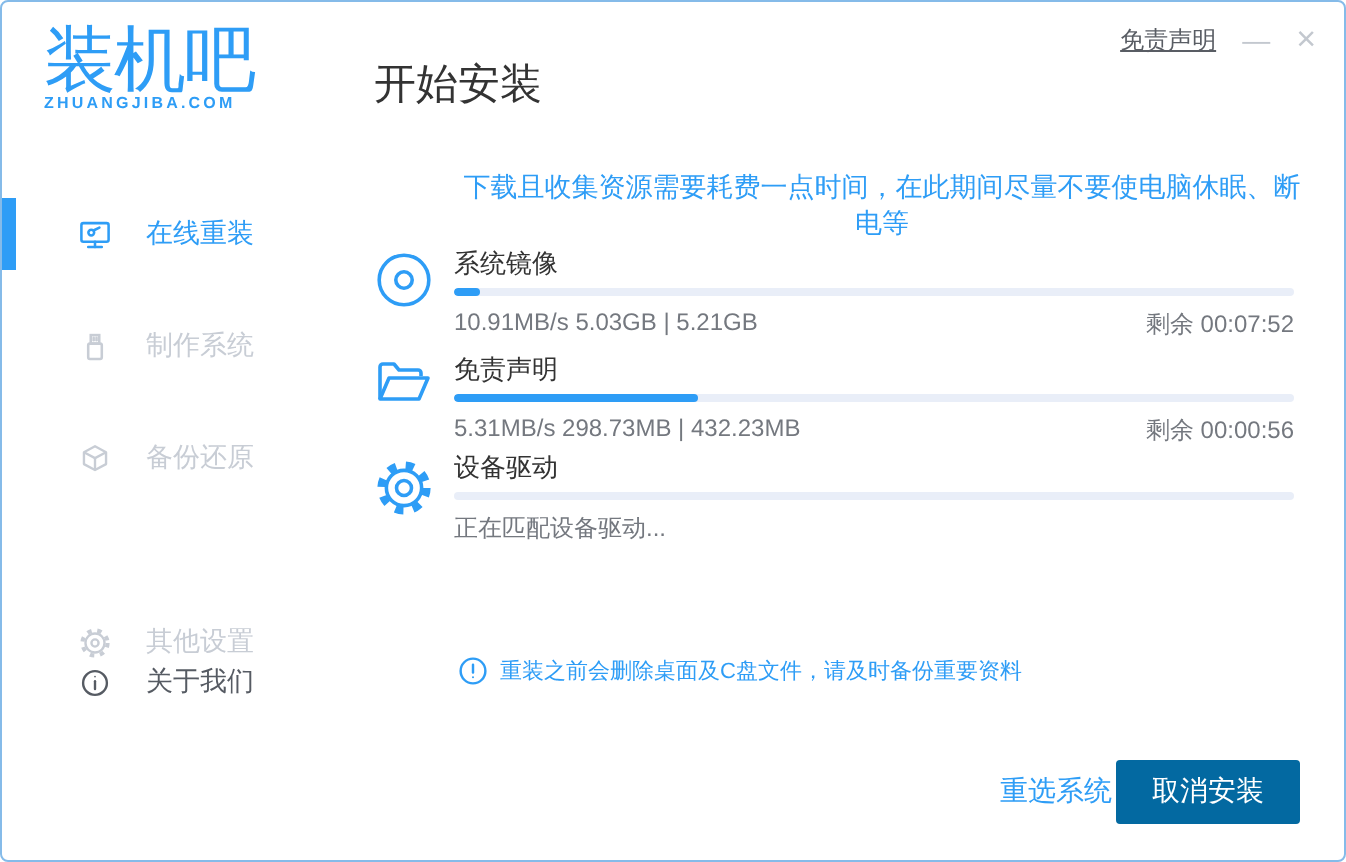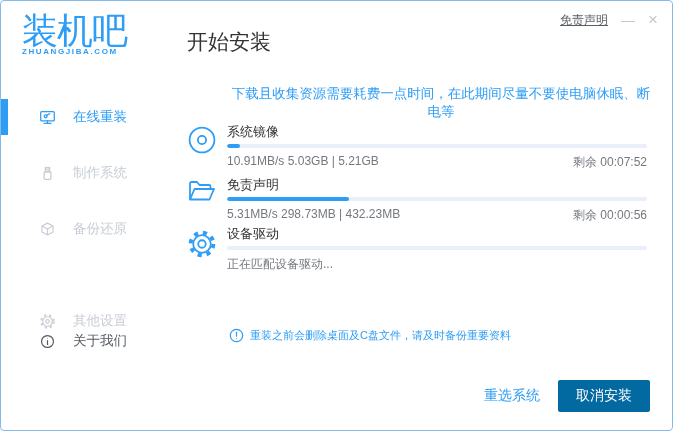--- a/index.html
+++ b/index.html
@@ -33,21 +33,21 @@
   .task { position:absolute; left:226px; width:420px; }
   .t-0 { top:123px; } .t-1 { top:176px; } .t-2 { top:225px; }
   .task-icon { position:absolute; left:-40px; top:1px; }
   .task-name { font-size:13px; color:#333; line-height:15px; }
   .task-bar { margin-top:5px; height:4px; background:#e9eef8; border-radius:2px; position:relative; overflow:hidden; }
   .task-fill { position:absolute; left:0; top:0; bottom:0; background:#2e9df6; border-radius:2px; }
   .task-meta { margin-top:6px; display:flex; justify-content:space-between; font-size:12px; color:#74787f; }
   .warning { position:absolute; left:228px; top:327px; display:flex; align-items:center; gap:6px;
              font-size:11px; color:#2e9df6; }
   
-  .footer { position:absolute; right:22px; bottom:18px; display:flex; align-items:center; gap:16px; }
+  .footer { position:absolute; right:22px; bottom:18px; display:flex; align-items:center; }
   .reselect-btn { color:#2e9df6; font-size:14px; background:none; border:none; cursor:pointer;
                   font-family:"Liberation Sans", sans-serif; padding:6px 2px; }
   .cancel-btn { background:#0369a1; color:#fff; font-size:14px; border:none; border-radius:2px;
                 padding:7px 18px; cursor:pointer; font-family:"Liberation Sans", sans-serif; }
   svg { display:block; }
 </style>
 </head>
 <body>
 
 <div class="window">

